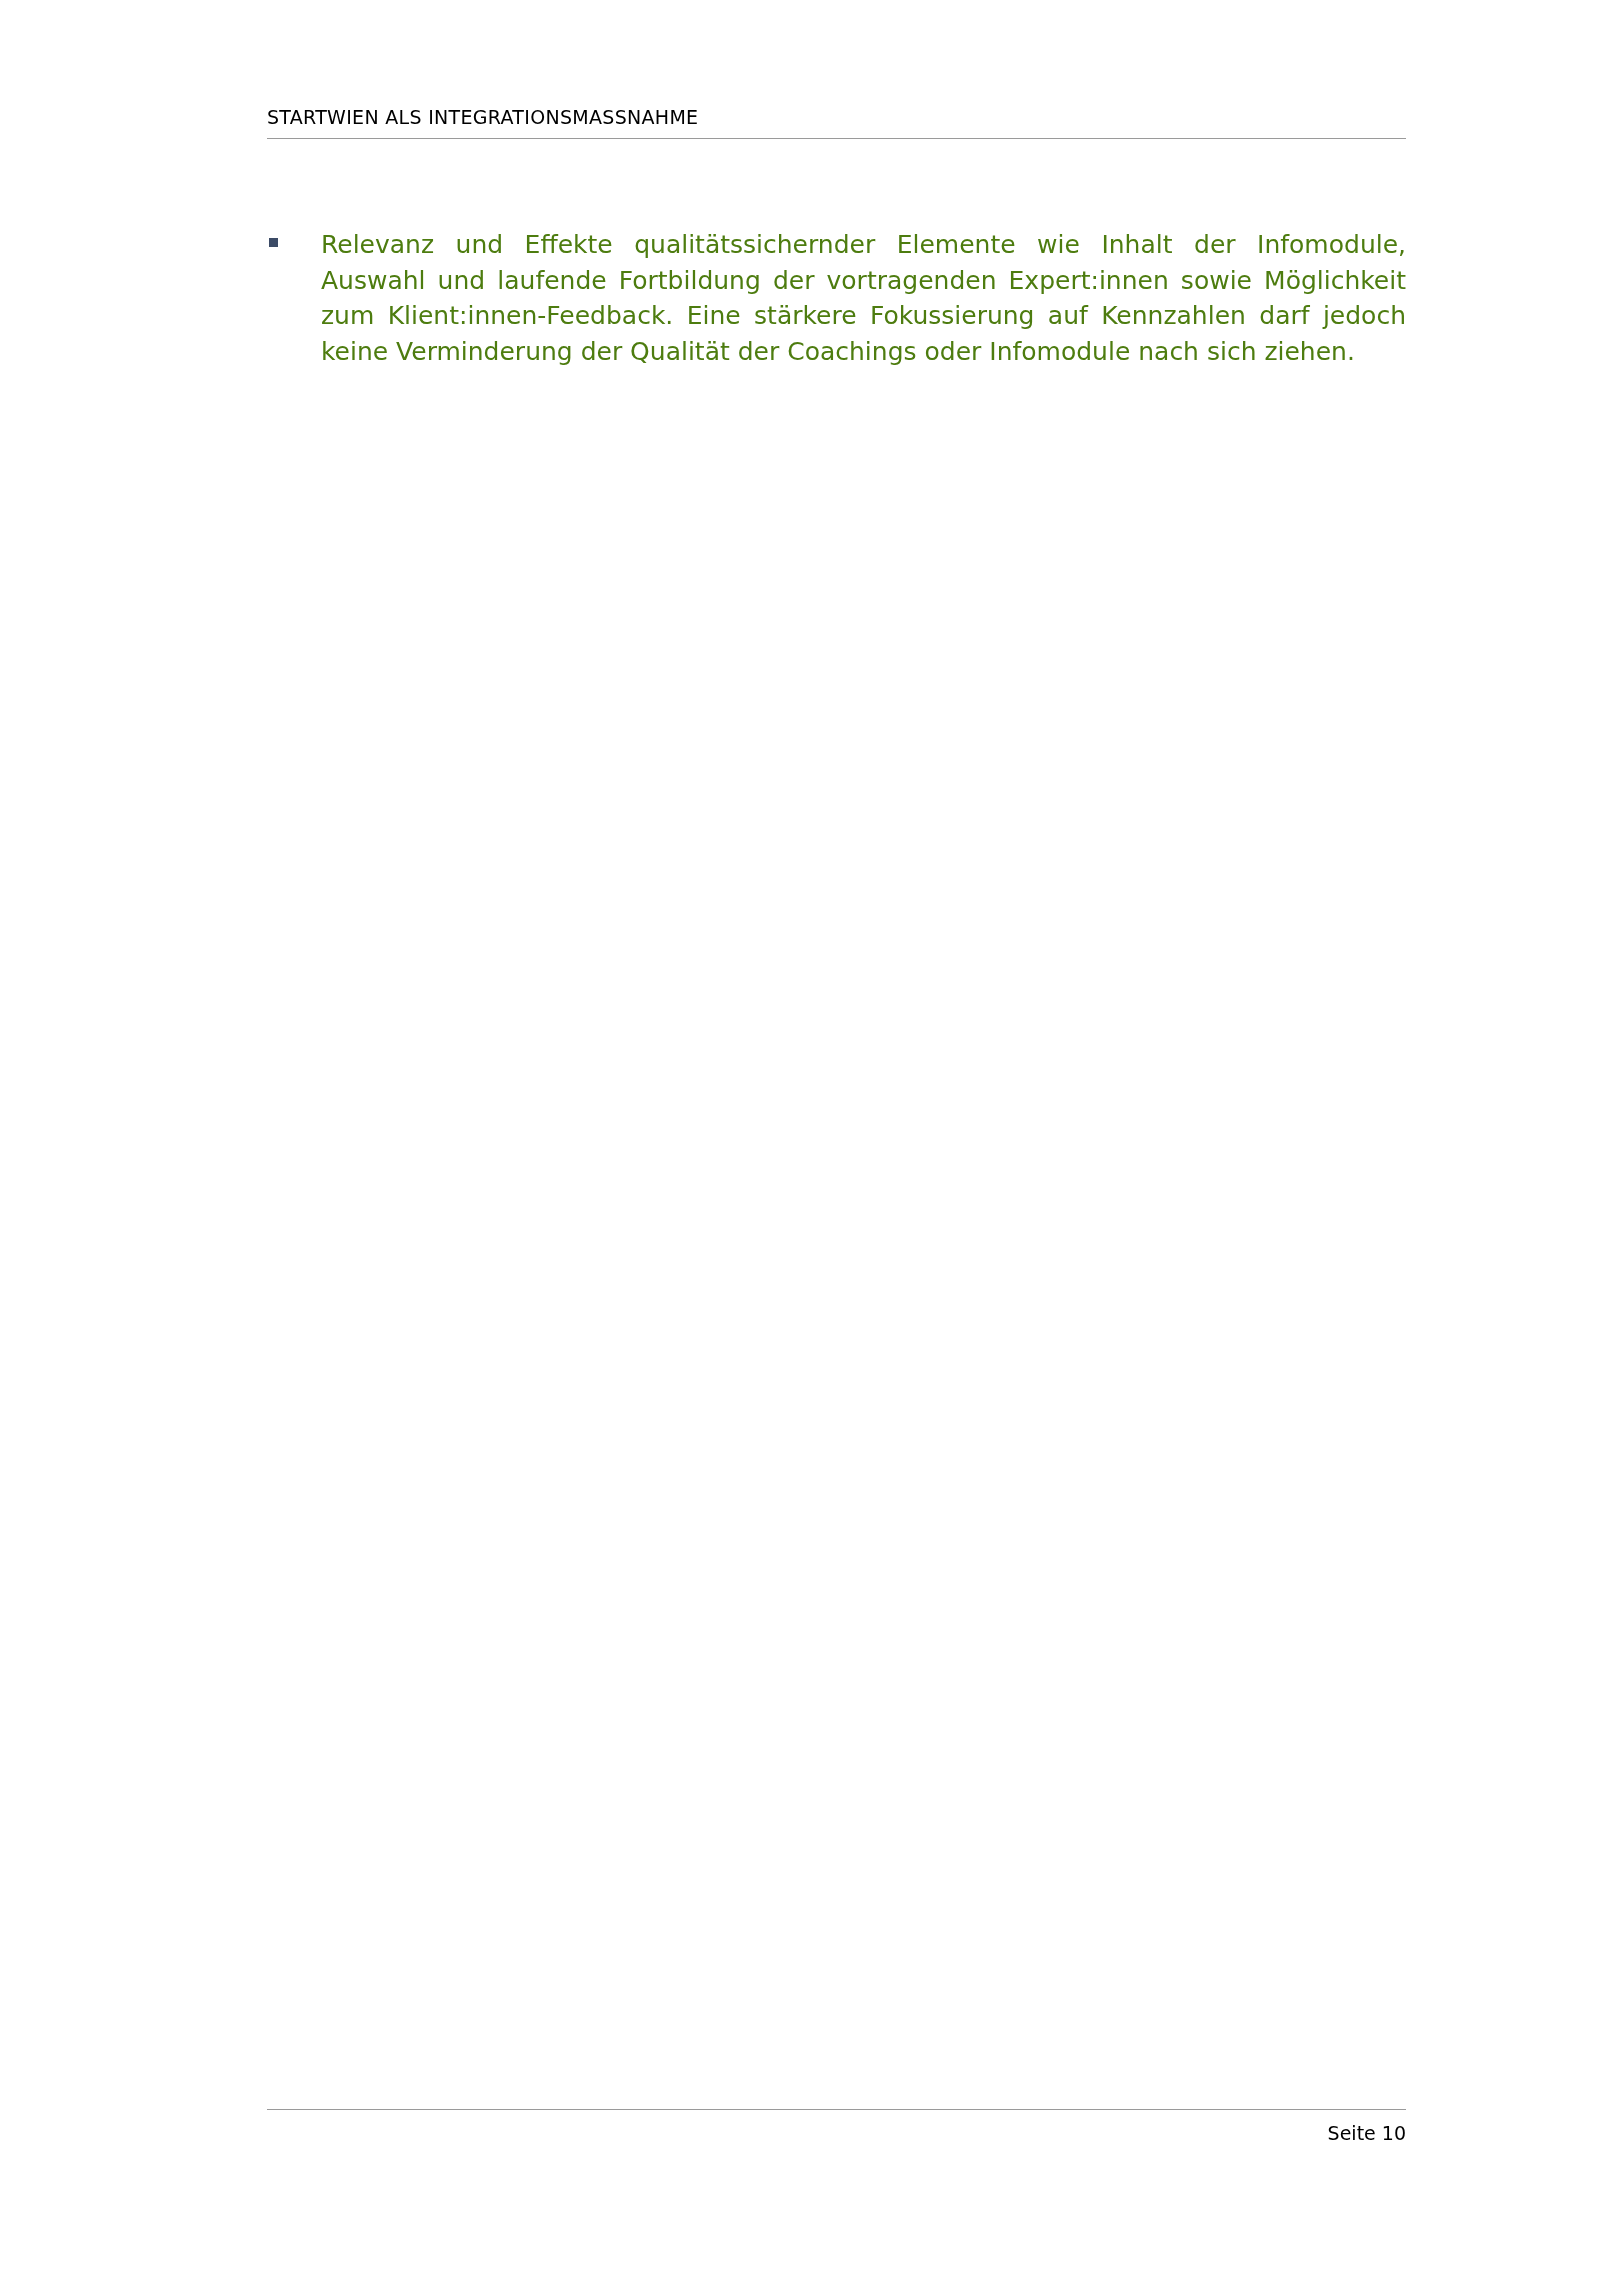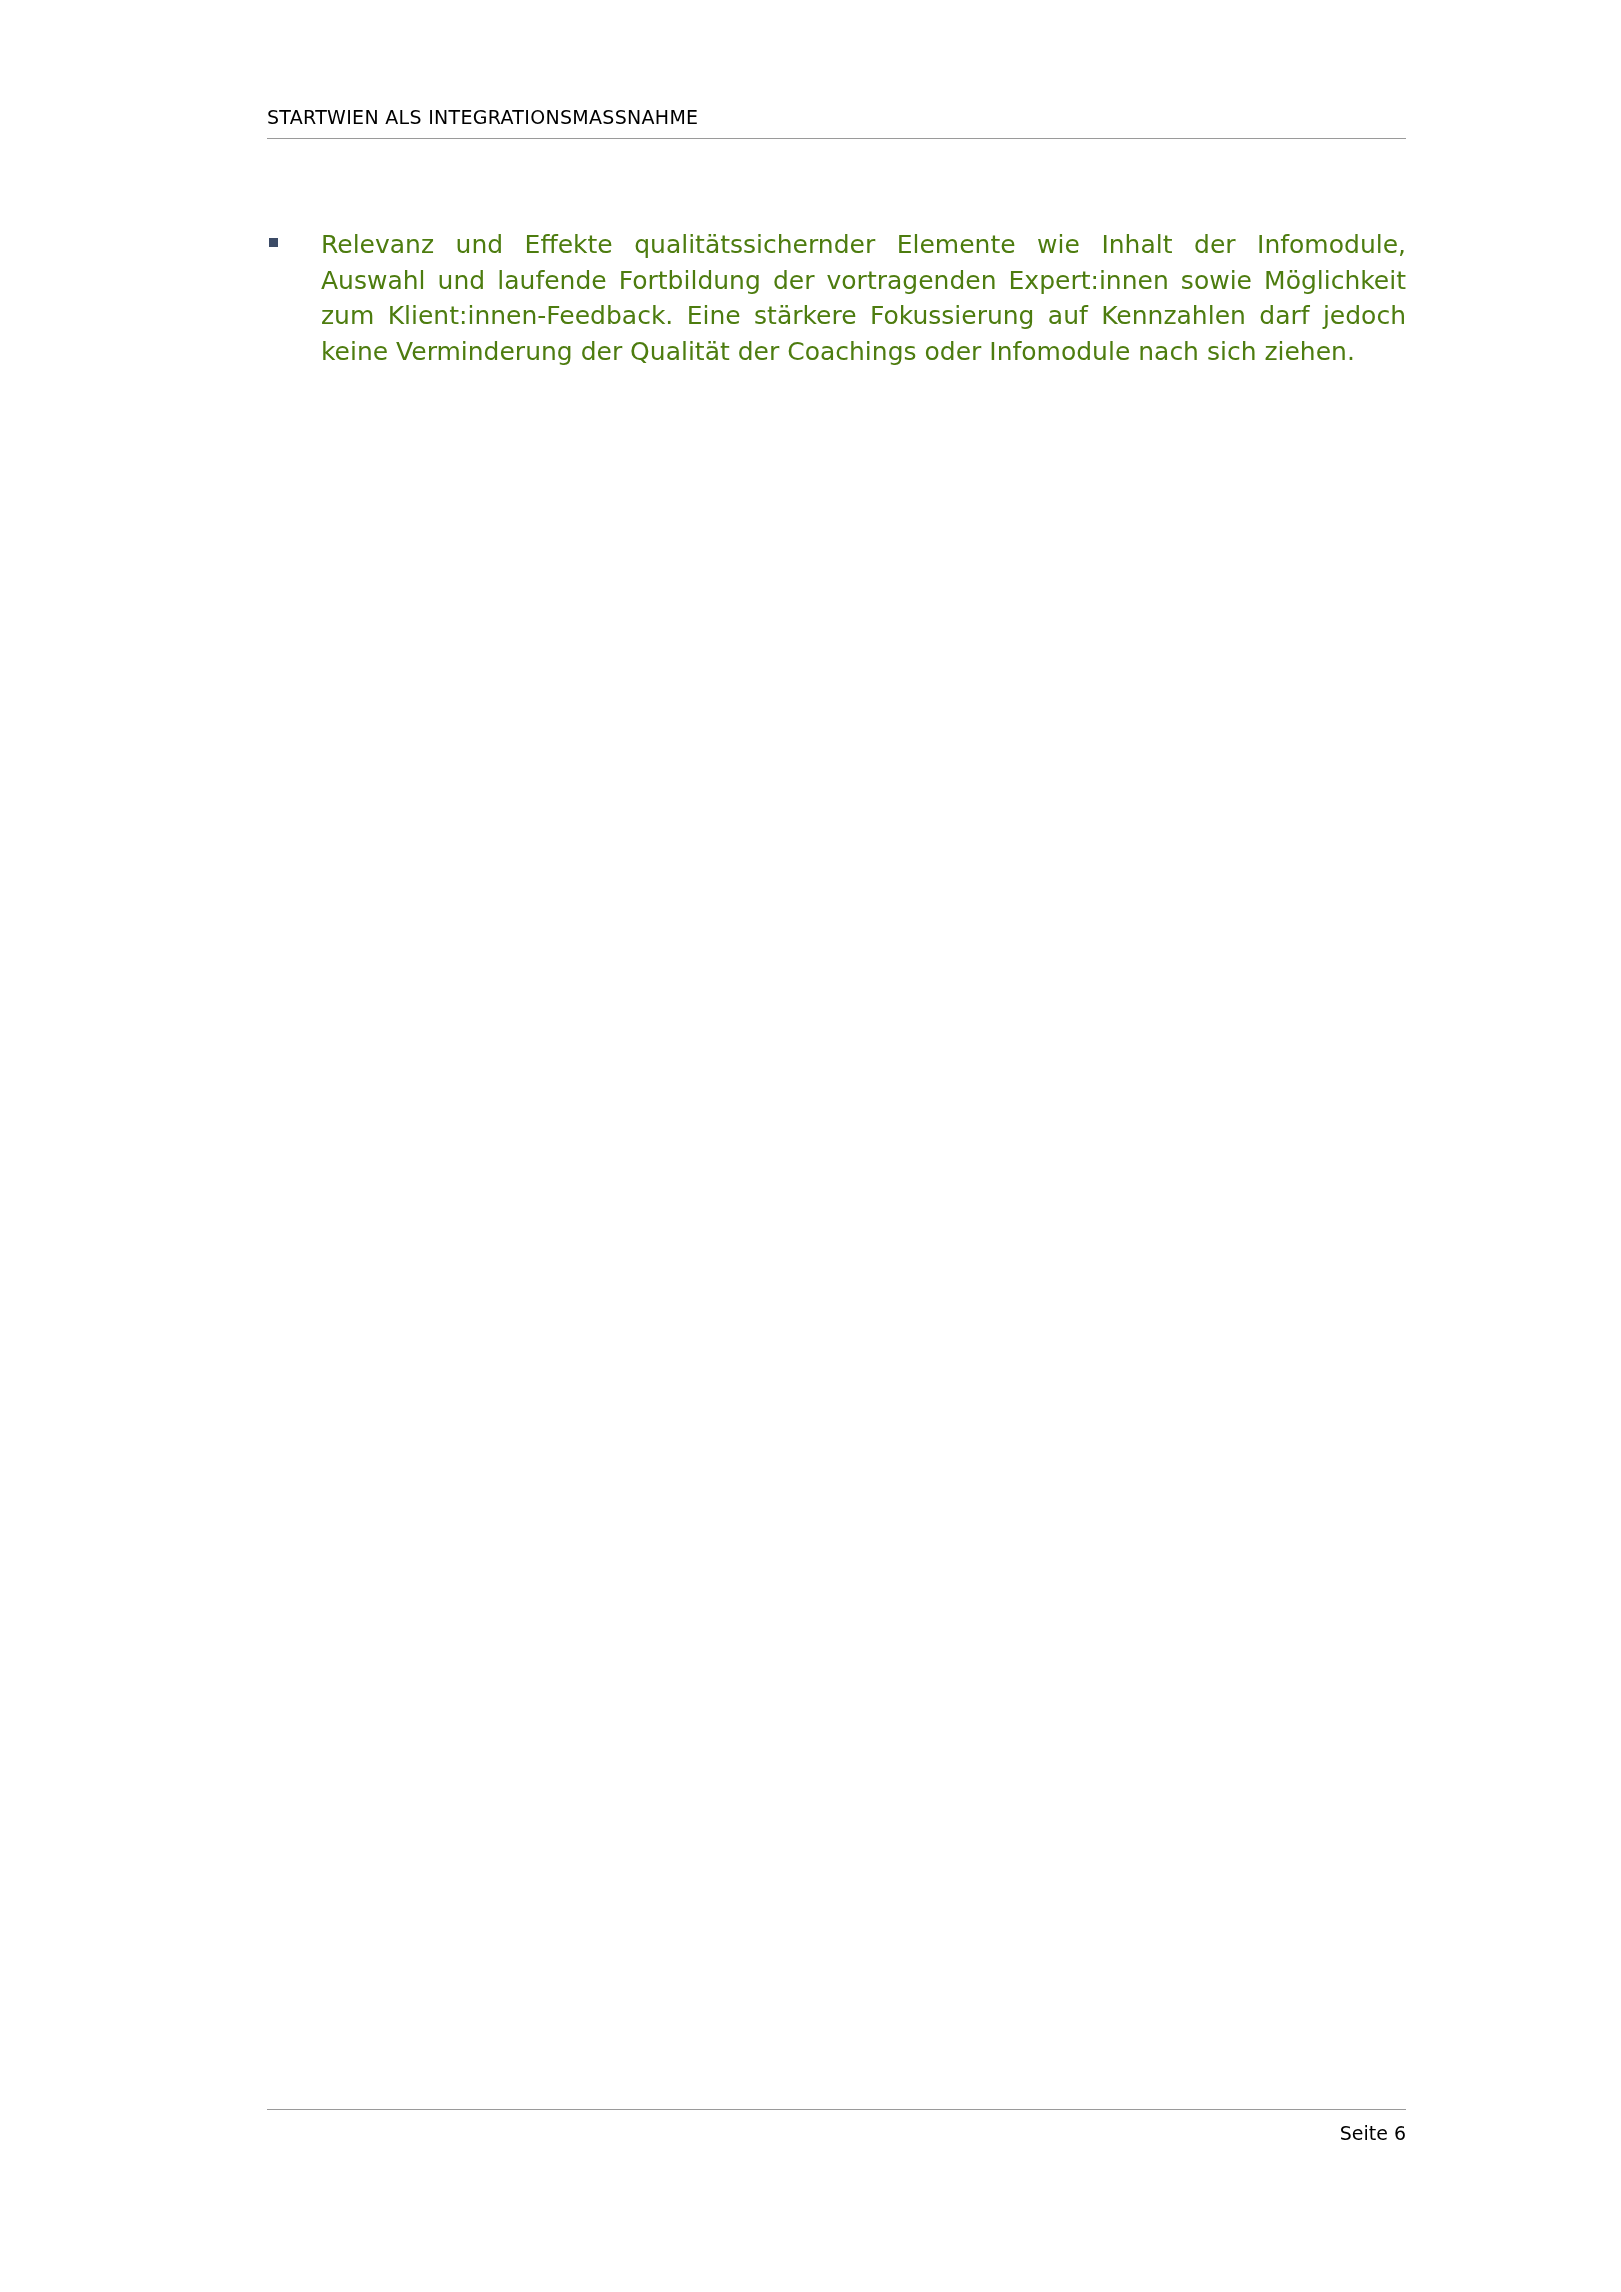--- a/index.html
+++ b/index.html
@@ -90,17 +90,17 @@
 
   <div class="content">
     <div class="bullet-item">
       <span class="bullet-marker"></span>
       <div class="bullet-text">Relevanz und Effekte qualitätssichernder Elemente wie Inhalt der Infomodule, Auswahl und laufende Fortbildung der vortragenden Expert:innen sowie Möglichkeit zum Klient:innen-Feedback. Eine stärkere Fokussierung auf Kennzahlen darf jedoch keine Verminderung der Qualität der Coachings oder Infomodule nach sich ziehen.</div>
     </div>
   </div>
 
   <div class="footer">
     <div class="footer-rule"></div>
-    <div class="footer-text">Seite 6</div>
+    <div class="footer-text">Seite 10</div>
   </div>
 
 </div>
 
 
 </body></html>

